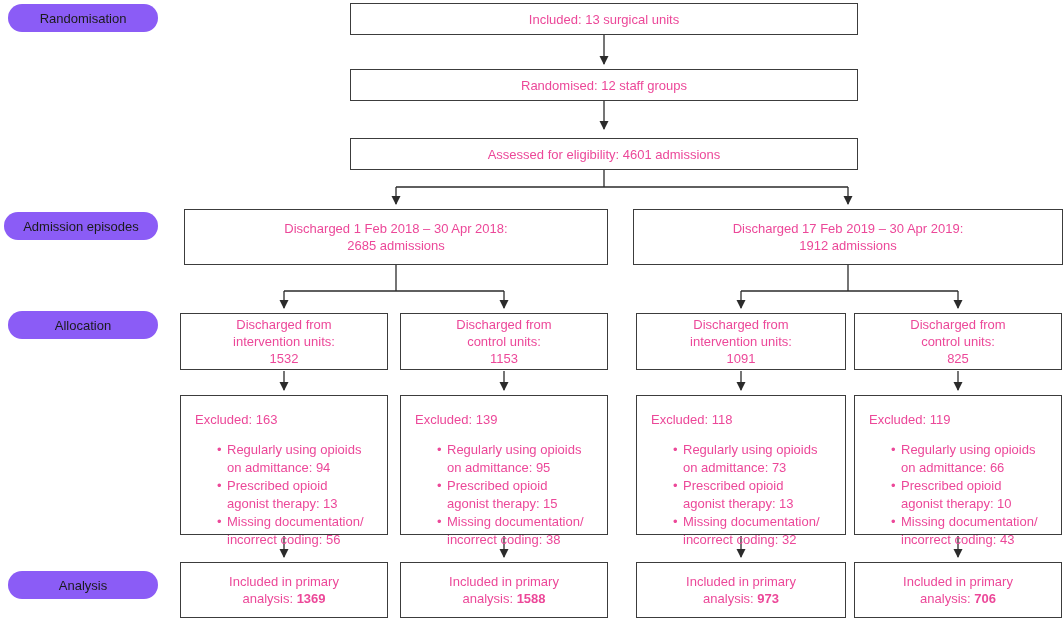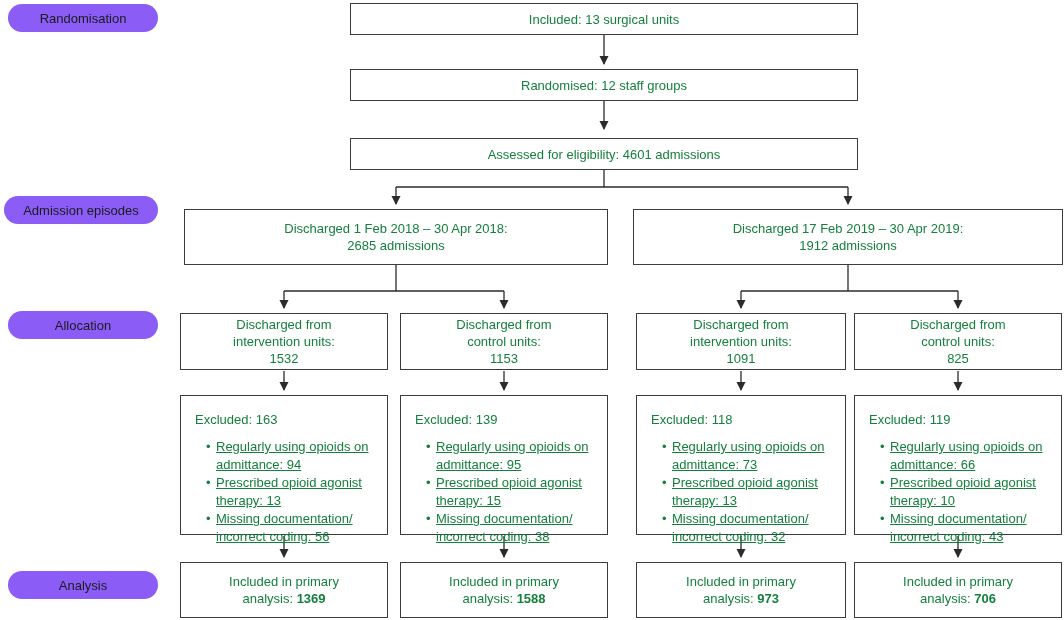--- a/index.html
+++ b/index.html
@@ -17,37 +17,37 @@
     background: #8b5cf6;
     border-radius: 15px;
     height: 28px;
     display: flex;
     align-items: center;
     justify-content: center;
     font-size: 13px;
     color: #1b1b1b;
   }
   #pill-randomisation { left: 8px;  top: 4px;   width: 150px; }
-  #pill-admission     { left: 4px;  top: 196px; width: 154px; text-align: right; }
+  #pill-admission     { left: 4px;  top: 212px; width: 154px; text-align: right; }
   #pill-allocation    { left: 8px;  top: 311px; width: 150px; }
   #pill-analysis      { left: 8px;  top: 571px; width: 150px; }
 
   .box {
     position: absolute;
     background: #ffffff;
     border: 1.5px solid #3c3c3c;
     box-sizing: border-box;
     display: flex;
     flex-direction: column;
     align-items: center;
     justify-content: center;
     text-align: center;
     font-size: 13px;
     line-height: 17px;
-    color: #15803d;
+    color: #ec4899;
   }
   .box-top    { left: 350px; width: 508px; height: 32px; }
   #box-included   { top: 3px; }
   #box-randomised { top: 69px; }
   #box-assessed   { top: 138px; }
 
   .box-cohort { top: 209px; height: 56px; }
   #cohort-2018 { left: 184px; width: 424px; }
   #cohort-2019 { left: 633px; width: 430px; }
 
@@ -59,27 +59,25 @@
   .box-alloc { top: 313px; height: 57px; }
 
   .box-excl {
     top: 395px;
     height: 140px;
     align-items: flex-start;
     justify-content: flex-start;
     text-align: left;
     padding: 15px 5px 0 14px;
     line-height: 18px;
-    gap: 8px;
   }
   .excl-list {
-    margin: 1px;
+    margin: 12px;
     padding: 0 0 0 20px;
     list-style: none;
-    text-decoration: underline;
   }
   .excl-list li { position: relative; }
   .excl-list li::before {
     content: "\2022";
     position: absolute;
     left: -10px;
   }
 
   .box-analysis { top: 562px; height: 56px; }
   .box-analysis b { font-weight: bold; }

